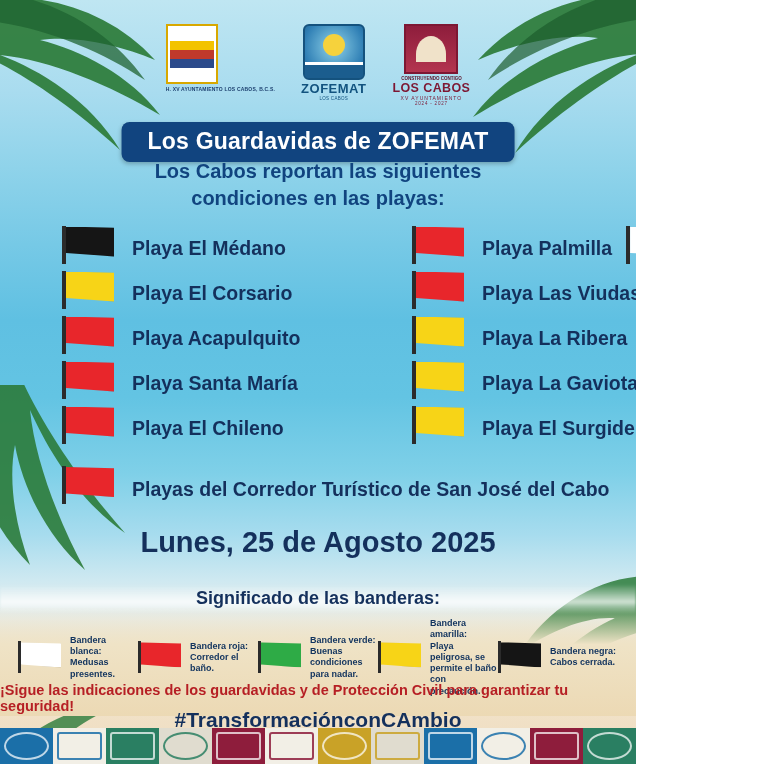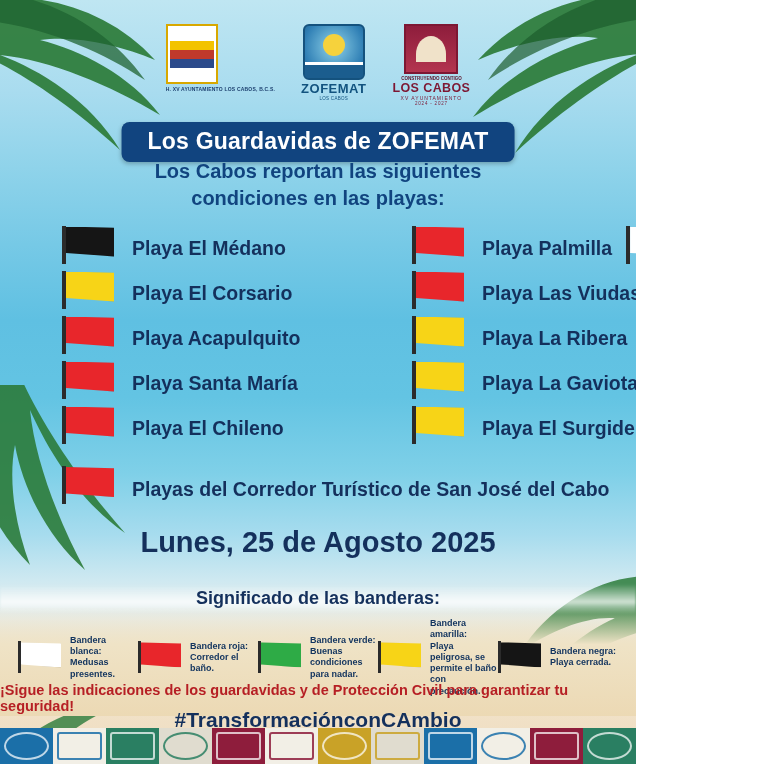--- a/index.html
+++ b/index.html
@@ -421,21 +421,21 @@
         <div>Playa peligrosa, se permite el baño con precaución.</div>
       </div>
     </div>
     <div class="legend-item">
       <div class="flag black">
           <div class="pole"></div>
           <div class="cloth"></div>
         </div>
       <div class="legend-text">
         <div>Bandera negra:</div>
-        <div>Playa cerrada.</div>
+        <div>Cabos cerrada.</div>
       </div>
     </div>
   </div>
 
   <div class="footer-warn">¡Sigue las indicaciones de los guardavidas y de Protección Civil para garantizar tu seguridad!</div>
   <div class="hashtag">#TransformaciónconCAmbio</div>
 
   <div class="bottom-strip">
     <div class="strip-cell" style="background:#1b6fa8">
         <div class="glyph" style="border-radius:50%"></div>

